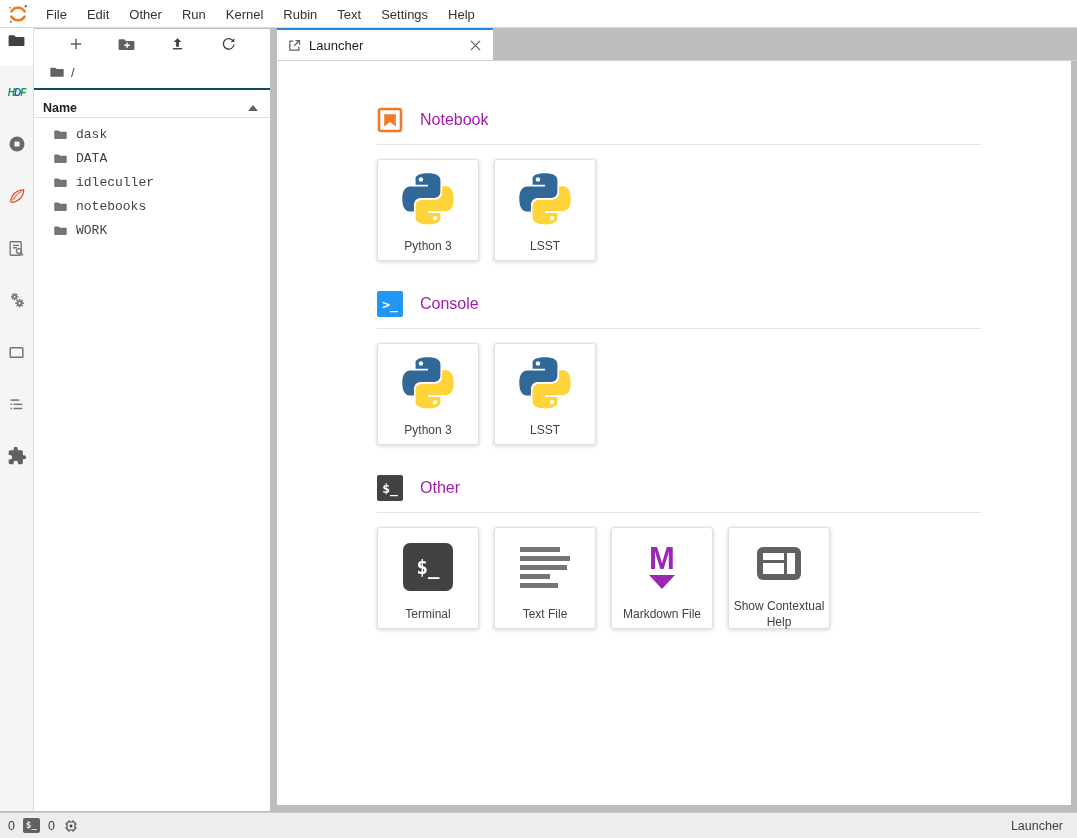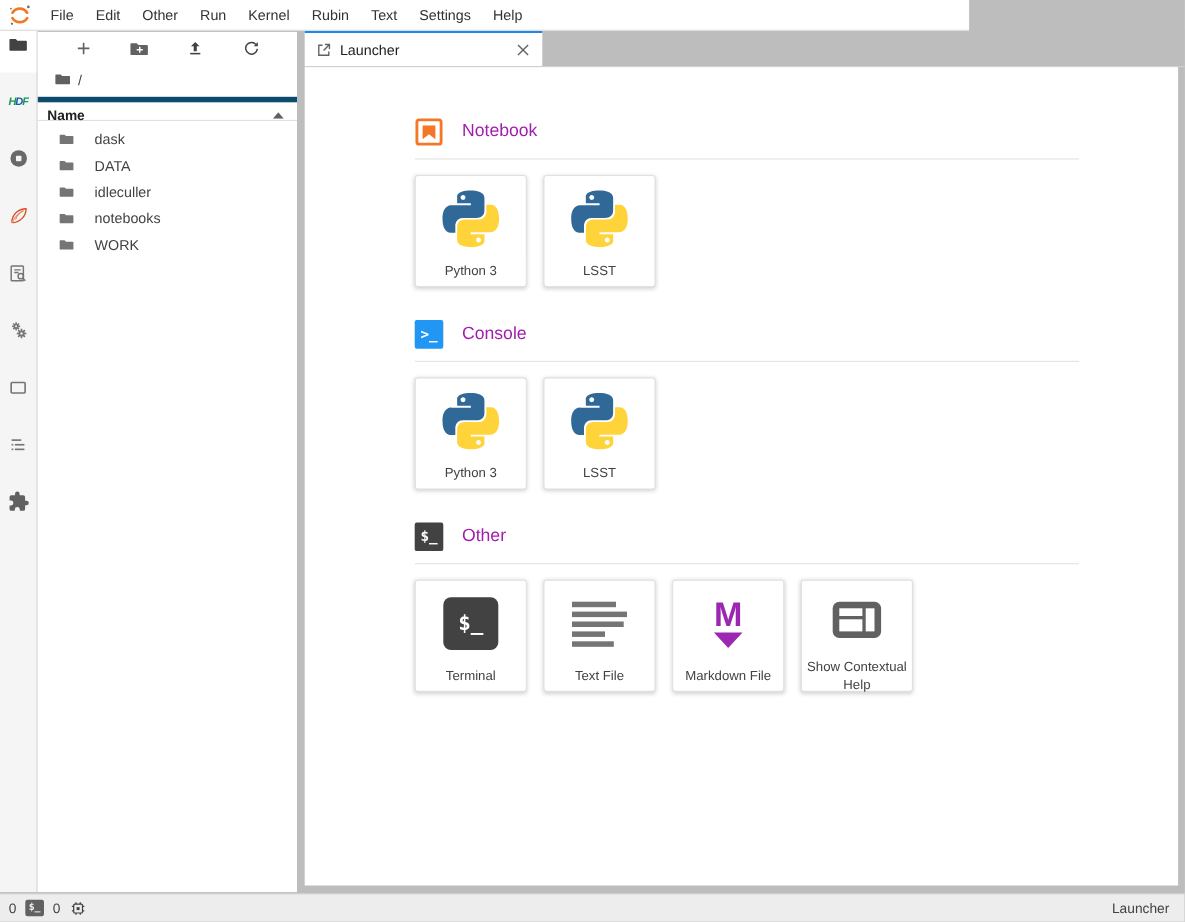--- a/index.html
+++ b/index.html
@@ -1,41 +1,41 @@
 <!DOCTYPE html>
 <html><head>
 <meta charset="utf-8">
 <style>
   html,body{margin:0;padding:0;width:1077px;height:838px;overflow:hidden;
     font-family:"Liberation Sans",sans-serif;background:#bdbdbd;position:relative;}
   *{box-sizing:border-box;}
   svg{display:block;}
 
   
-  .menubar{position:absolute;left:0;top:0;width:881px;height:28px;background:#fff;
-    border-bottom:1px solid #dadada;display:flex;align-items:center;z-index:6;}
+  .menubar{position:absolute;left:0;top:0;width:1077px;height:28px;background:#fff;
+    border-bottom:1px solid #dadada;display:flex;z-index:6;}
   .logo{width:36px;height:28px;display:flex;align-items:center;justify-content:center;}
   .menu-item{padding:0 10px;font-size:13px;color:#333;height:28px;display:flex;align-items:center;cursor:default;}
 
   
   .sidebar-strip{position:absolute;left:0;top:14px;bottom:27px;width:34px;background:#f5f5f5;
     border-right:1px solid #dcdcdc;z-index:4;}
   .strip-item{width:33px;height:52px;display:flex;align-items:center;justify-content:center;color:#757575;}
   .strip-item.active{background:#fff;color:#424242;}
   .hdf-text{font-weight:bold;font-style:italic;font-size:10px;letter-spacing:-1px;}
 
   
   .filebrowser{position:absolute;left:34px;top:29px;width:236px;bottom:27px;background:#fff;z-index:3;}
   .fb-toolbar{height:30px;display:flex;align-items:center;justify-content:space-around;padding:0 16px;color:#616161;}
   .fb-btn{width:30px;height:26px;display:flex;align-items:center;justify-content:center;cursor:pointer;}
   .fb-breadcrumb{height:26px;display:flex;align-items:center;padding-left:15px;gap:6px;font-size:13px;color:#424242;}
-  .fb-header{height:22px;margin-top:3px;border-top:5px solid #0c4a6e;border-bottom:1px solid #e0e0e0;
+  .fb-header{height:30px;margin-top:3px;border-top:2px solid #0c4a6e;border-bottom:1px solid #e0e0e0;
     display:flex;align-items:center;justify-content:space-between;padding:8px 12px 0 9px;
     font-size:12.5px;font-weight:bold;color:#212121;cursor:pointer;}
-  .fb-row{height:24px;display:flex;align-items:center;gap:18px;padding-left:19px;font-size:13px;color:#424242;cursor:pointer;}
+  .fb-row{height:24px;display:flex;align-items:center;gap:8px;padding-left:19px;font-size:13px;color:#424242;cursor:pointer;font-family:Liberation Mono, monospace;}
   .fb-row .ficon{color:#757575;}
 
   
   .main{position:absolute;left:277px;top:28px;right:0;bottom:27px;background:#bdbdbd;z-index:2;}
   .tabbar{height:33px;display:flex;align-items:flex-end;border-bottom:1px solid #cfcfcf;}
   .tab{width:216px;height:32px;background:#fff;border-top:2px solid #1e88e5;display:flex;
     align-items:center;gap:7px;padding:0 10px;cursor:pointer;}
   .tab-label{flex:1;font-size:13px;color:#212121;}
   .tab-close{width:16px;height:16px;display:flex;align-items:center;justify-content:center;color:#616161;cursor:pointer;}
   .content{position:absolute;top:33px;left:0;right:6px;bottom:6px;background:#fff;overflow:hidden;}

